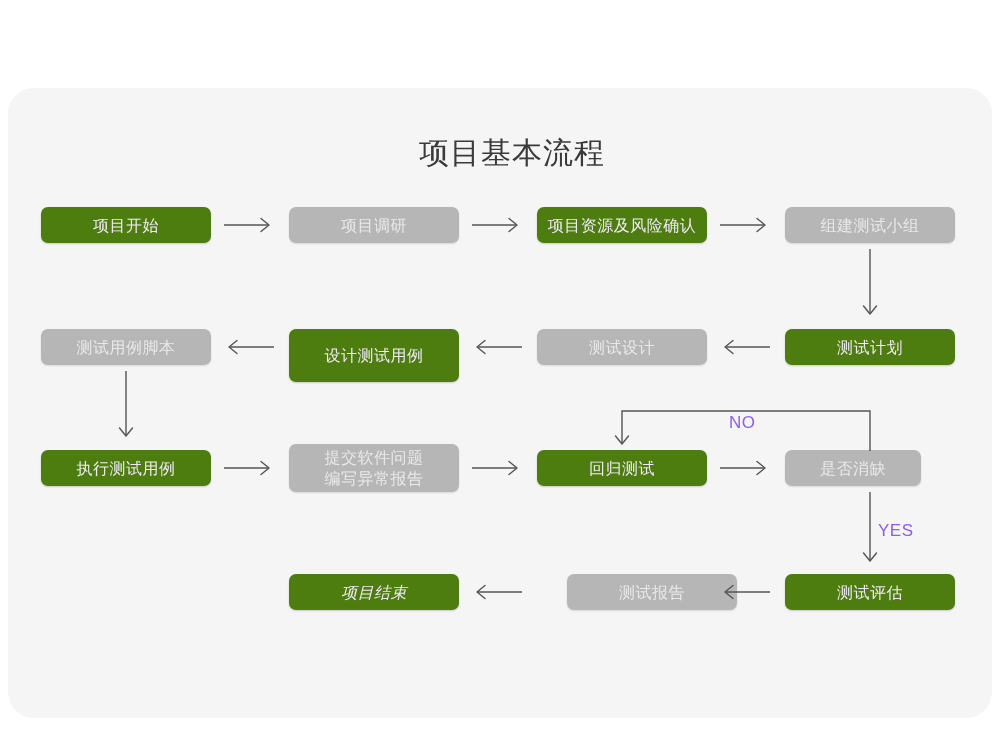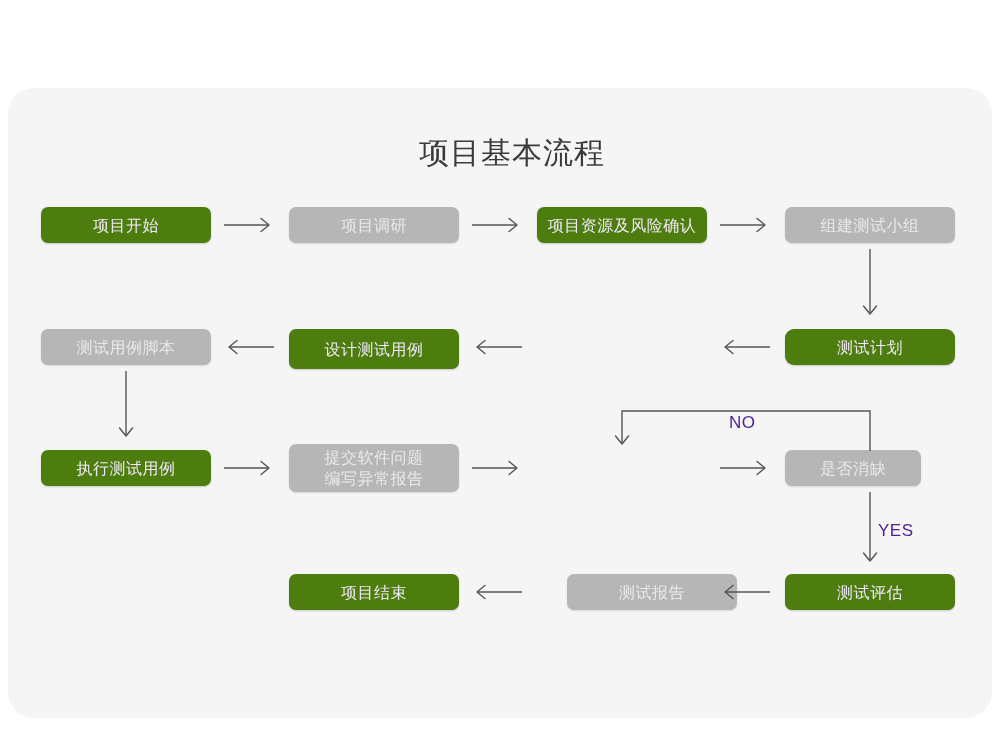--- a/index.html
+++ b/index.html
@@ -54,21 +54,21 @@
     color:#e9e9e9;
     box-shadow:0 1px 2px rgba(0,0,0,.12);
   }
 
   
   .conn{position:absolute;}
   .conn svg{display:block;overflow:visible;}
   .lbl{
     position:absolute;
     font-size:17px;
-    color:#4c1d95;
+    color:#8b5cf6;
     letter-spacing:.5px;
   }
 </style>
 </head>
 <body>
 
 <div id="stage">
 
   <div class="card"></div>
 
@@ -112,38 +112,39 @@
 
   <div class="node gray" style="left:41px;top:329px;width:170px;height:36px;">测试用例脚本</div>
 
   <div class="conn" style="left:222px;top:337px;">
     <svg width="55" height="20" viewBox="0 0 55 20">
       <path d="M8,10 L52,10" stroke="#555" stroke-width="1.4" fill="none"></path>
       <path d="M15,3.5 L7,10 L15,16.5" stroke="#555" stroke-width="1.4" fill="none" stroke-linecap="round" stroke-linejoin="round"></path>
     </svg>
   </div>
 
-  <div class="node purple" style="left:289px;top:329px;width:170px;height:40px;">设计测试用例</div>
+  <div class="node purple" style="left:289px;top:329px;width:170px;height:53px;">设计测试用例</div>
 
   <div class="conn" style="left:470px;top:337px;">
     <svg width="55" height="20" viewBox="0 0 55 20">
       <path d="M8,10 L52,10" stroke="#555" stroke-width="1.4" fill="none"></path>
       <path d="M15,3.5 L7,10 L15,16.5" stroke="#555" stroke-width="1.4" fill="none" stroke-linecap="round" stroke-linejoin="round"></path>
     </svg>
   </div>
 
+  <div class="node gray" style="left:537px;top:329px;width:170px;height:36px;">测试设计</div>
 
   <div class="conn" style="left:718px;top:337px;">
     <svg width="55" height="20" viewBox="0 0 55 20">
       <path d="M8,10 L52,10" stroke="#555" stroke-width="1.4" fill="none"></path>
       <path d="M15,3.5 L7,10 L15,16.5" stroke="#555" stroke-width="1.4" fill="none" stroke-linecap="round" stroke-linejoin="round"></path>
     </svg>
   </div>
 
-  <div class="node purple" style="left:785px;top:329px;width:170px;height:36px;border-radius:9px;">测试计划</div>
+  <div class="node purple" style="left:785px;top:329px;width:170px;height:36px;">测试计划</div>
 
   <div class="conn" style="left:112px;top:369px;">
     <svg width="28" height="76" viewBox="0 0 28 76">
       <path d="M14,2 L14,66" stroke="#555" stroke-width="1.4" fill="none"></path>
       <path d="M7.5,59 L14,67 L20.5,59" stroke="#555" stroke-width="1.4" fill="none" stroke-linecap="round" stroke-linejoin="round"></path>
     </svg>
   </div>
 
   <div class="node purple" style="left:41px;top:450px;width:170px;height:36px;">执行测试用例</div>
 
@@ -157,20 +158,21 @@
   <div class="node gray" style="left:289px;top:444px;width:170px;height:48px;">提交软件问题
 编写异常报告</div>
 
   <div class="conn" style="left:470px;top:458px;">
     <svg width="55" height="20" viewBox="0 0 55 20">
       <path d="M2,10 L46,10" stroke="#555" stroke-width="1.4" fill="none"></path>
       <path d="M39,3.5 L47,10 L39,16.5" stroke="#555" stroke-width="1.4" fill="none" stroke-linecap="round" stroke-linejoin="round"></path>
     </svg>
   </div>
 
+  <div class="node purple" style="left:537px;top:450px;width:170px;height:36px;">回归测试</div>
 
   <div class="conn" style="left:718px;top:458px;">
     <svg width="55" height="20" viewBox="0 0 55 20">
       <path d="M2,10 L46,10" stroke="#555" stroke-width="1.4" fill="none"></path>
       <path d="M39,3.5 L47,10 L39,16.5" stroke="#555" stroke-width="1.4" fill="none" stroke-linecap="round" stroke-linejoin="round"></path>
     </svg>
   </div>
 
   <div class="node gray" style="left:785px;top:450px;width:136px;height:36px;">是否消缺</div>
 
@@ -183,21 +185,21 @@
   <div class="lbl" style="left:729px;top:413px;">NO</div>
 
   <div class="conn" style="left:856px;top:490px;">
     <svg width="28" height="82" viewBox="0 0 28 82">
       <path d="M14,2 L14,70" stroke="#555" stroke-width="1.4" fill="none"></path>
       <path d="M7.5,63 L14,71 L20.5,63" stroke="#555" stroke-width="1.4" fill="none" stroke-linecap="round" stroke-linejoin="round"></path>
     </svg>
   </div>
   <div class="lbl" style="left:878px;top:521px;">YES</div>
 
-  <div class="node purple" style="left:289px;top:574px;width:170px;height:36px;">项目结束</div>
+  <div class="node purple" style="left:289px;top:574px;width:170px;height:36px;font-style:italic;">项目结束</div>
 
   <div class="conn" style="left:470px;top:582px;">
     <svg width="55" height="20" viewBox="0 0 55 20">
       <path d="M8,10 L52,10" stroke="#555" stroke-width="1.4" fill="none"></path>
       <path d="M15,3.5 L7,10 L15,16.5" stroke="#555" stroke-width="1.4" fill="none" stroke-linecap="round" stroke-linejoin="round"></path>
     </svg>
   </div>
 
   <div class="node gray" style="left:567px;top:574px;width:170px;height:36px;">测试报告</div>
 

